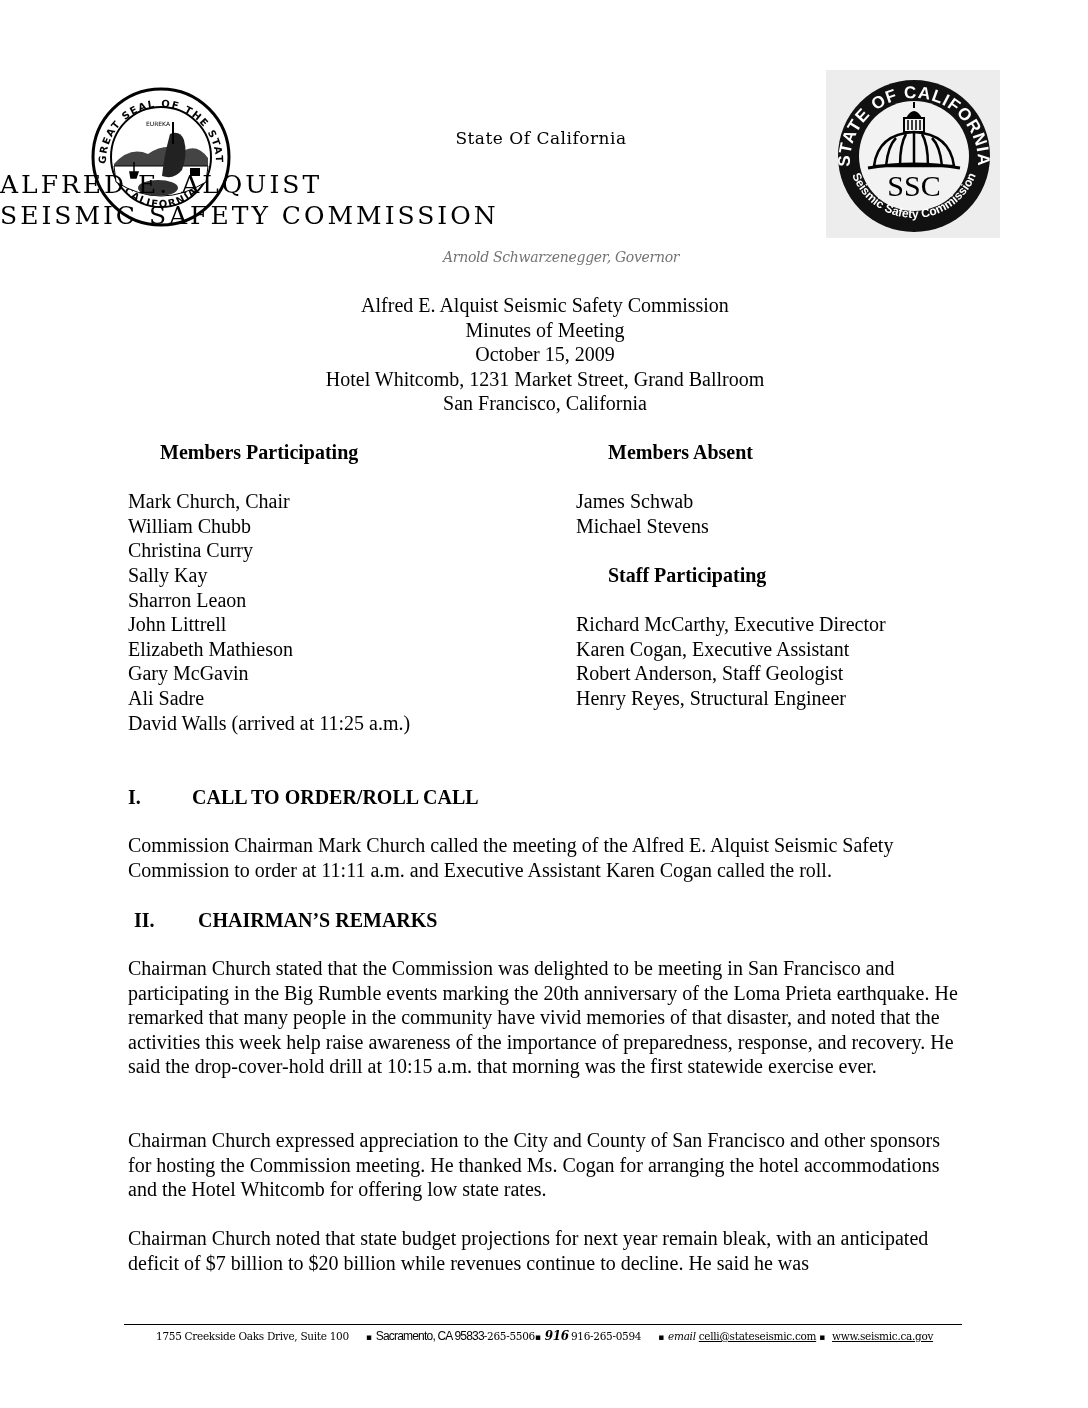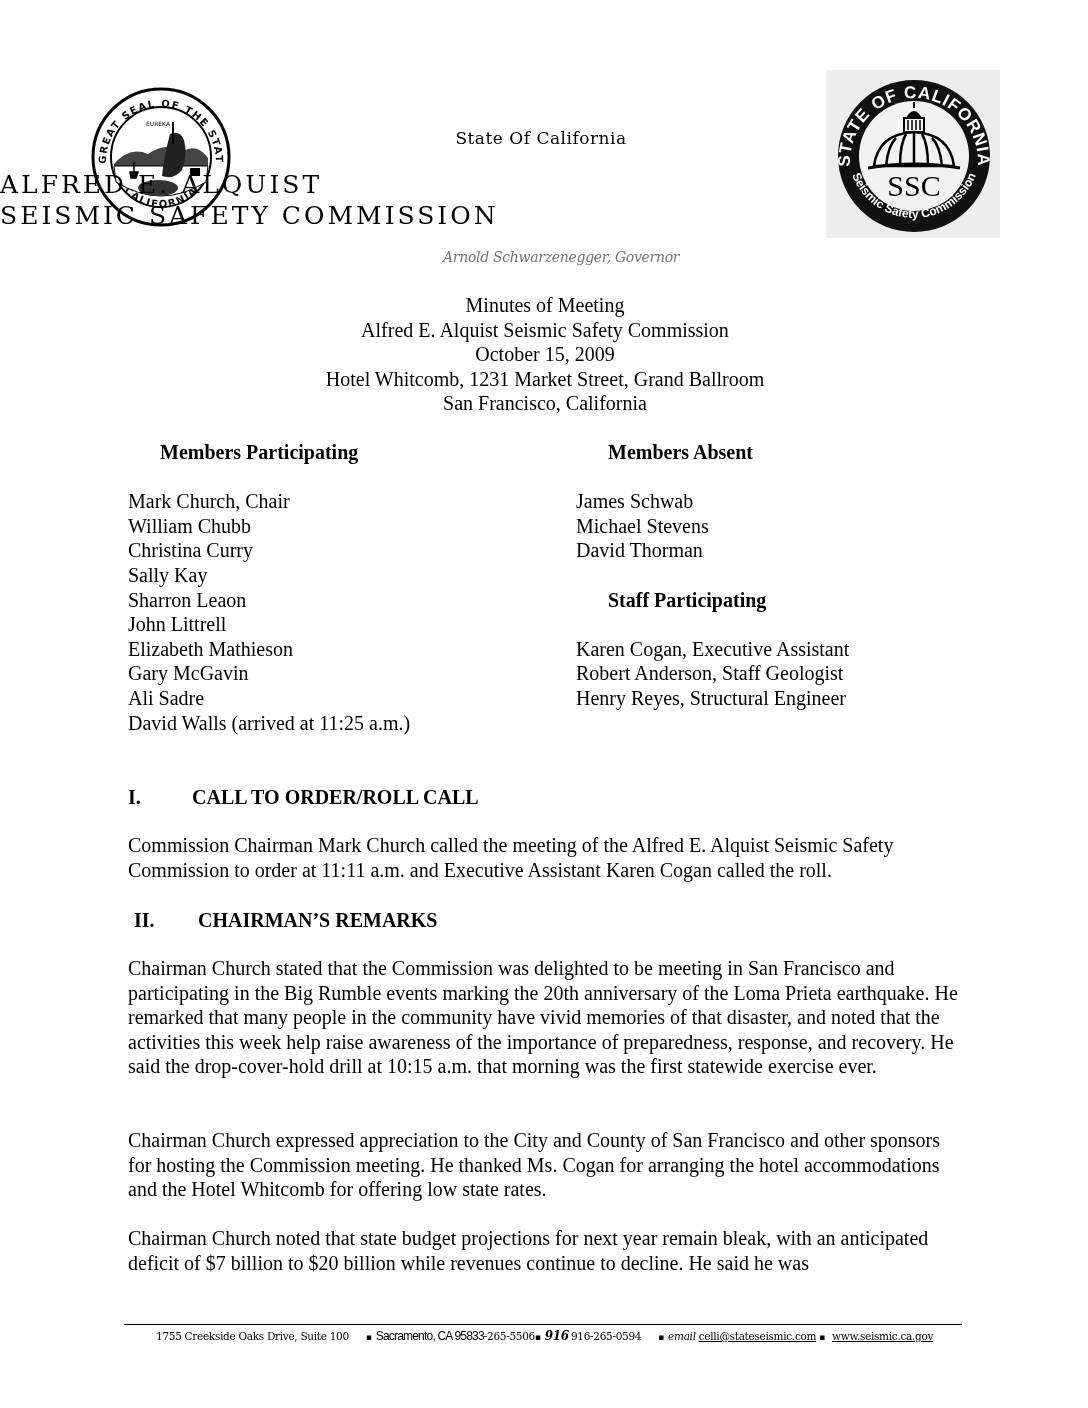--- a/index.html
+++ b/index.html
@@ -106,22 +106,22 @@
     <rect x="78" y="48" width="20" height="14" fill="none" stroke="#000" stroke-width="2"></rect>
     <path d="M 82 50 v 10 M 86 50 v 10 M 90 50 v 10 M 94 50 v 10" stroke="#000" stroke-width="1.5"></path>
     <path d="M 48 96 Q 52 64 88 62 Q 124 64 128 96 Z" fill="none" stroke="#000" stroke-width="2.5"></path>
     <path d="M 60 96 Q 62 76 70 68 M 74 96 Q 74 74 80 64 M 88 96 L 88 62 M 102 96 Q 102 74 96 64 M 116 96 Q 114 76 106 68" stroke="#000" stroke-width="2.5" fill="none"></path>
     <path d="M 42 98 Q 88 90 134 98" stroke="#000" stroke-width="3" fill="none"></path>
     <text x="88" y="126" text-anchor="middle" font-family="Liberation Serif, serif" font-size="30" fill="#000">SSC</text>
   </svg>
 </div>
 
 <div class="abs meeting-block">
+  <div>Alfred E. Alquist Seismic Safety Commission</div>
   <div>Minutes of Meeting</div>
-  <div>Alfred E. Alquist Seismic Safety Commission</div>
   <div>October 15, 2009</div>
   <div>Hotel Whitcomb, 1231 Market Street, Grand Ballroom</div>
   <div>San Francisco, California</div>
 </div>
 
 <div class="abs col-left">
   <div class="heading">Members Participating</div>
   <div>Mark Church, Chair</div>
   <div>William Chubb</div>
   <div>Christina Curry</div>
@@ -131,23 +131,23 @@
   <div>Elizabeth Mathieson</div>
   <div>Gary McGavin</div>
   <div>Ali Sadre</div>
   <div>David Walls (arrived at 11:25 a.m.)</div>
 </div>
 
 <div class="abs col-right">
   <div class="heading">Members Absent</div>
   <div>James Schwab</div>
   <div>Michael Stevens</div>
-  <div>David Thorman</div>
   <div class="spacer"></div>
   <div class="heading">Staff Participating</div>
+  <div>Richard McCarthy, Executive Director</div>
   <div>Karen Cogan, Executive Assistant</div>
   <div>Robert Anderson, Staff Geologist</div>
   <div>Henry Reyes, Structural Engineer</div>
 </div>
 
 <div class="abs sec-head sec1">
   <span class="sec-num">I.</span><span>CALL TO ORDER/ROLL CALL</span>
 </div>
 <div class="abs para p1">Commission Chairman Mark Church called the meeting of the Alfred E. Alquist Seismic Safety Commission to order at 11:11 a.m. and Executive Assistant Karen Cogan called the roll.</div>
 

